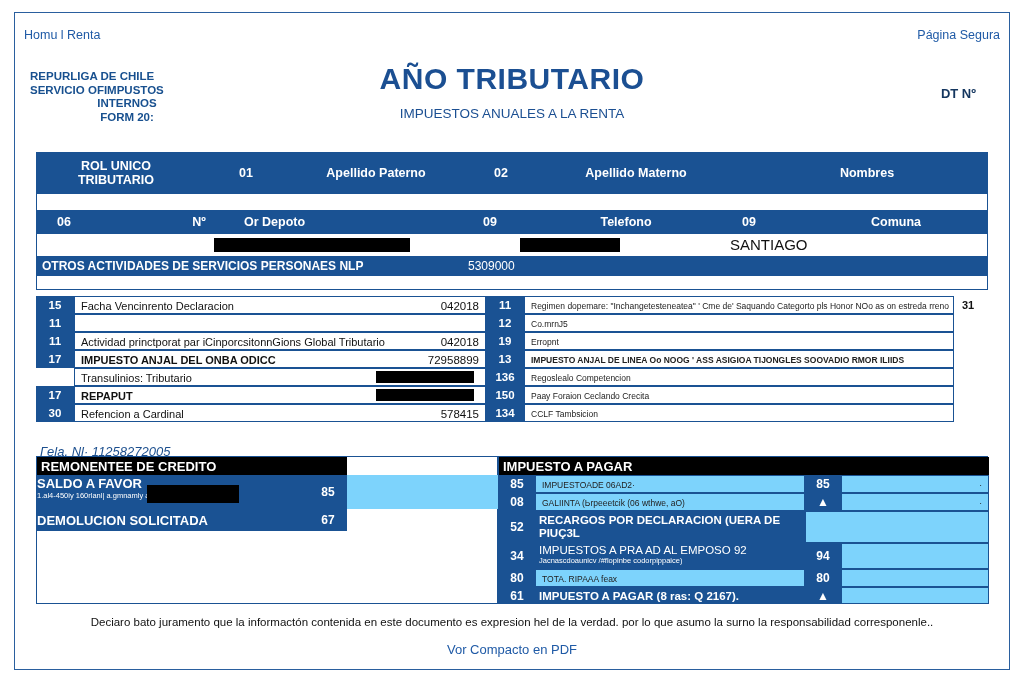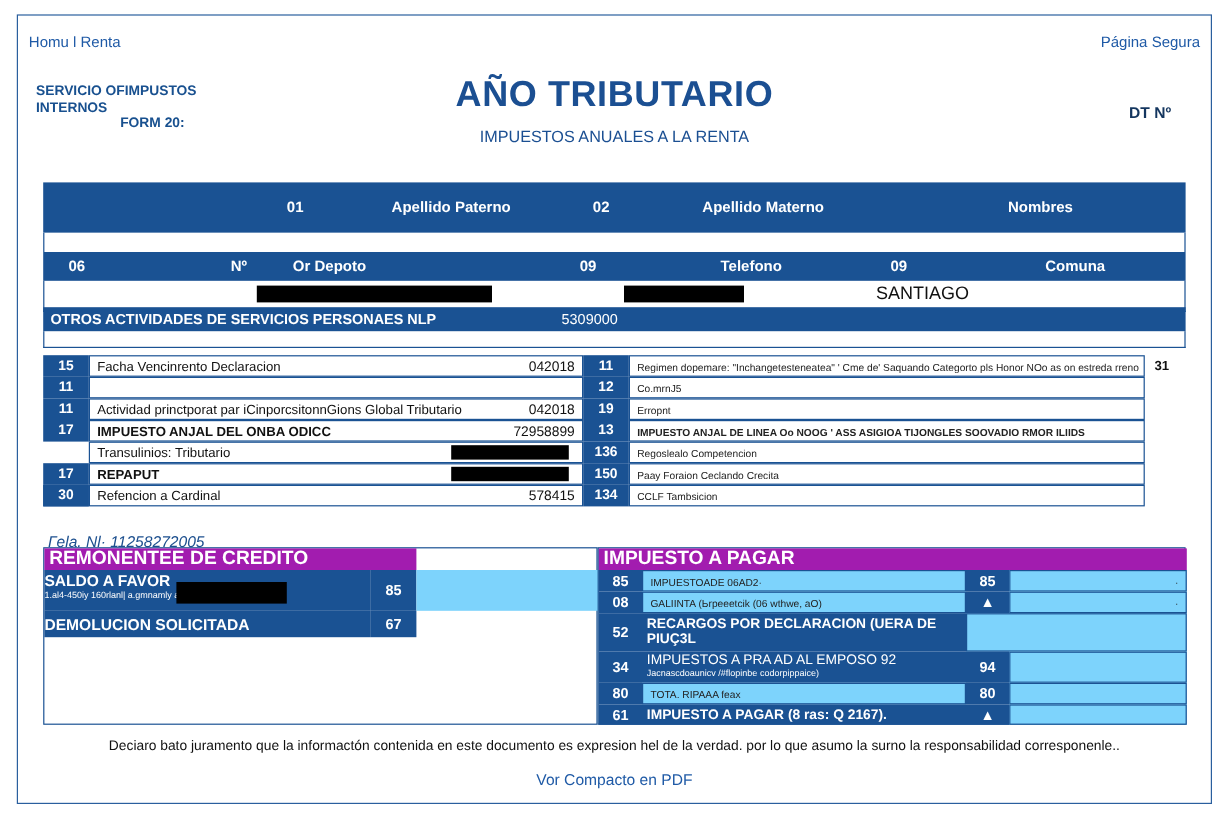--- a/index.html
+++ b/index.html
@@ -270,24 +270,24 @@
     position: absolute;
     left: 498px;
     top: 456px;
     width: 490px;
     height: 148px;
     border: 1px solid #1a5293;
     box-sizing: border-box;
   }
   .bluehdr {
     position: absolute;
-    background: #a21caf;
+    background: #000000;
     color: #fff;
     font-weight: bold;
-    font-size: 16px;
+    font-size: 13px;
     display: flex;
     align-items: center;
     padding-left: 4px;
     box-sizing: border-box;
   }
   .bluecell {
     position: absolute;
     background: #1a5293;
     color: #fff;
     font-weight: bold;
@@ -334,30 +334,35 @@
 
 <div id="page">
   <div class="frame"></div>
 
   <div class="topbar">
     <span class="left">Homu l Renta</span>
     <span class="right">Página Segura</span>
   </div>
 
   <div class="orgblock">
+    <div>REPURLIGA DE CHILE</div>
     <div>SERVICIO OFIMPUSTOS</div>
     <div>INTERNOS</div>
     <div>FORM 20:</div>
   </div>
 
   <div class="maintitle">AÑO TRIBUTARIO</div>
   <div class="subtitle">IMPUESTOS ANUALES A LA RENTA</div>
   <div class="dtno">DT Nº</div>
 
   <div class="band idband">
+    <div class="cell" style="left:0;width:160px;">
+      <span style="white-space:pre-line;">ROL UNICO
+TRIBUTARIO</span>
+    </div>
     <div class="cell" style="left:180px;width:60px;">01</div>
     <div class="cell" style="left:240px;width:200px;">Apellido Paterno</div>
     <div class="cell" style="left:440px;width:50px;">02</div>
     <div class="cell" style="left:490px;width:220px;">Apellido Materno</div>
     <div class="cell" style="left:710px;width:242px;">Nombres</div>
   </div>
   <div class="idrow-white"></div>
 
   <div class="band idband2">
     <div class="cell" style="left:8px;width:40px;justify-content:center;">06</div>

